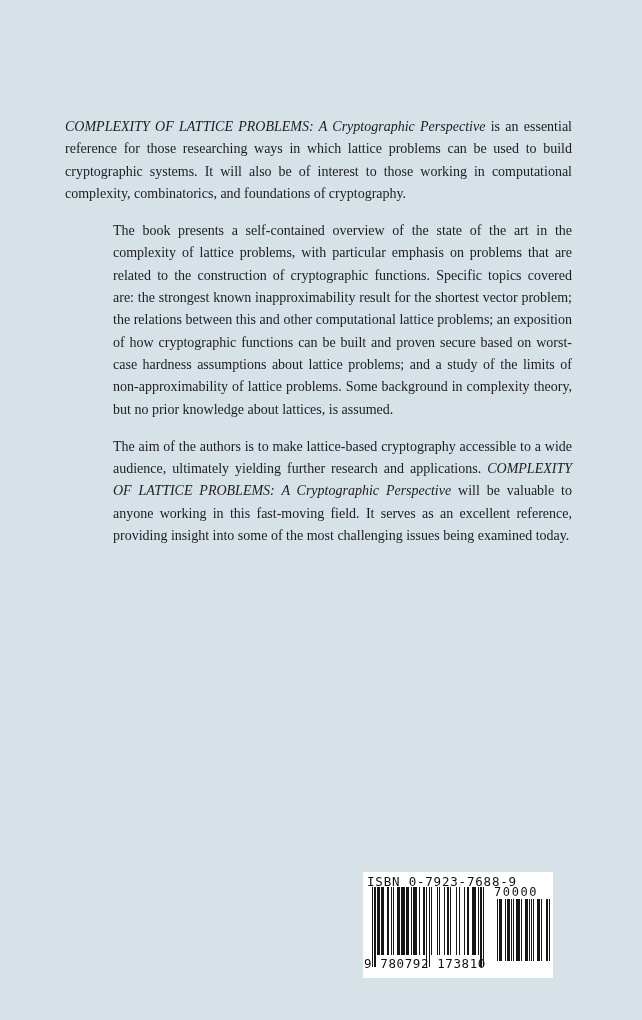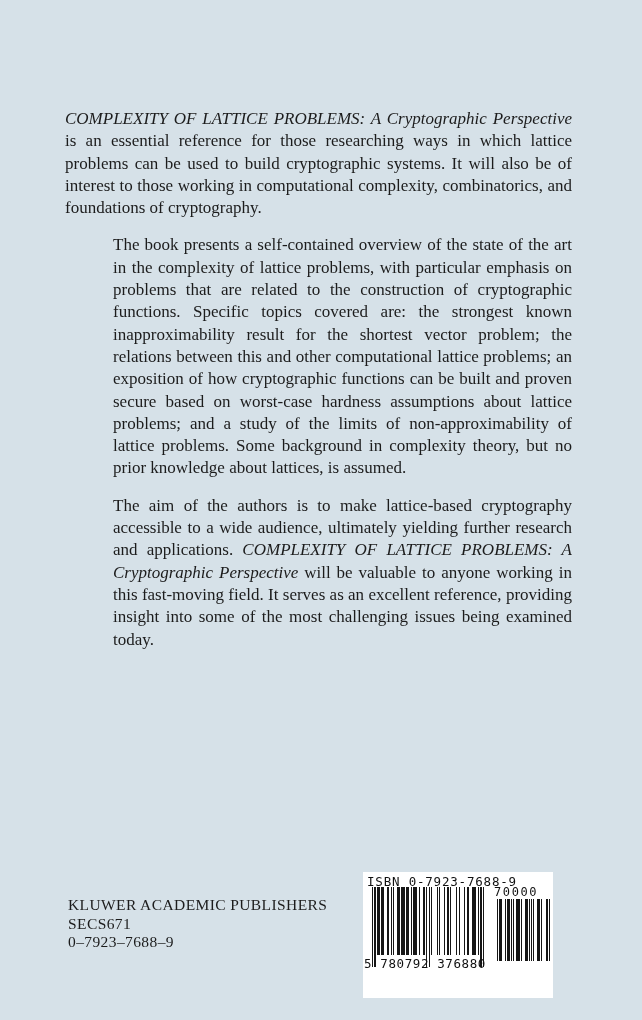--- a/index.html
+++ b/index.html
@@ -9,41 +9,41 @@
     overflow: hidden;
     position: relative;
   }
   .cover {
     position: absolute; inset: 0;
     font-family: "Liberation Serif", "DejaVu Serif", serif;
     color: #1c1c1c;
   }
   .body-text {
     position: absolute;
-    left: 65px; top: 108px; width: 507px;
-    font-size: 17px;
+    left: 65px; top: 116px; width: 507px;
+    font-size: 14px;
     line-height: 22.3px;
     text-align: justify;
   }
   .body-text p { margin: 0; }
   .body-text p + p { margin-top: 15px; margin-left: 48px; }
   .body-text i { font-style: italic; }
 
   .publisher {
     position: absolute;
     left: 68px; top: 896px;
     font-size: 15.5px;
     line-height: 18.5px;
     letter-spacing: 0.4px;
   }
 
   .barcode-box {
     position: absolute;
     left: 363px; top: 872px;
-    width: 190px; height: 126px;
+    width: 190px; height: 106px;
     background: #ffffff;
   }
   .bc-isbn {
     position: absolute; left: 4px; top: 2px;
     font-family: "DejaVu Sans Mono", "Liberation Mono", monospace;
     font-size: 12.5px; letter-spacing: 0.8px;
     color: #111; white-space: pre;
   }
   .bc-sup {
     position: absolute; left: 131px; top: 13px;
@@ -70,25 +70,20 @@
 <body style="background: rgb(214, 225, 232);">
 
 <div class="cover" style="color: rgb(28, 28, 28);">
 
   <div class="body-text">
       <p><i>COMPLEXITY OF LATTICE PROBLEMS: A Cryptographic Perspective</i><span> is an essential reference for those researching ways in which lattice problems can be used to build cryptographic systems. It will also be of interest to those working in computational complexity, combinatorics, and foundations of cryptography.</span></p>
       <p><span>The book presents a self-contained overview of the state of the art in the complexity of lattice problems, with particular emphasis on problems that are related to the construction of cryptographic functions. Specific topics covered are: the strongest known inapproximability result for the shortest vector problem; the relations between this and other computational lattice problems; an exposition of how cryptographic functions can be built and proven secure based on worst-case hardness assumptions about lattice problems; and a study of the limits of non-approximability of lattice problems. Some background in complexity theory, but no prior knowledge about lattices, is assumed.</span></p>
       <p><span>The aim of the authors is to make lattice-based cryptography accessible to a wide audience, ultimately yielding further research and applications. </span><i>COMPLEXITY OF LATTICE PROBLEMS: A Cryptographic Perspective</i><span> will be valuable to anyone working in this fast-moving field. It serves as an excellent reference, providing insight into some of the most challenging issues being examined today.</span></p>
     </div>
 
-  <div class="publisher">
-    <div>KLUWER ACADEMIC PUBLISHERS</div>
-    <div>SECS671</div>
-    <div>0–7923–7688–9</div>
-  </div>
 
   <div class="barcode-box" style="background: rgb(255, 255, 255);">
     <div class="bc-isbn">ISBN 0-7923-7688-9</div>
     <div class="bc-sup">70000</div>
     <svg class="bc-main" xmlns="http://www.w3.org/2000/svg" shape-rendering="crispEdges" viewBox="0 0 112 80" preserveAspectRatio="none">
         <rect x="0.000" y="0" width="1.199" height="80" fill="#161616"></rect>
         <rect x="2.358" y="0" width="1.199" height="80" fill="#161616"></rect>
         <rect x="4.716" y="0" width="1.199" height="68" fill="#161616"></rect>
         <rect x="5.895" y="0" width="1.199" height="68" fill="#161616"></rect>
         <rect x="7.074" y="0" width="1.199" height="68" fill="#161616"></rect>
@@ -150,16 +145,16 @@
         <rect x="34.875" y="0" width="1.145" height="62" fill="#161616"></rect>
         <rect x="37.125" y="0" width="1.145" height="62" fill="#161616"></rect>
         <rect x="40.500" y="0" width="1.145" height="62" fill="#161616"></rect>
         <rect x="41.625" y="0" width="1.145" height="62" fill="#161616"></rect>
         <rect x="42.750" y="0" width="1.145" height="62" fill="#161616"></rect>
         <rect x="45.000" y="0" width="1.145" height="62" fill="#161616"></rect>
         <rect x="49.500" y="0" width="1.145" height="62" fill="#161616"></rect>
         <rect x="50.625" y="0" width="1.145" height="62" fill="#161616"></rect>
         <rect x="52.875" y="0" width="1.145" height="62" fill="#161616"></rect>
       </svg>
-    <div class="bc-digits">5 780792 376880</div>
+    <div class="bc-digits">9 780792 173810</div>
   </div>
 
 </div>
 
 </body></html>

